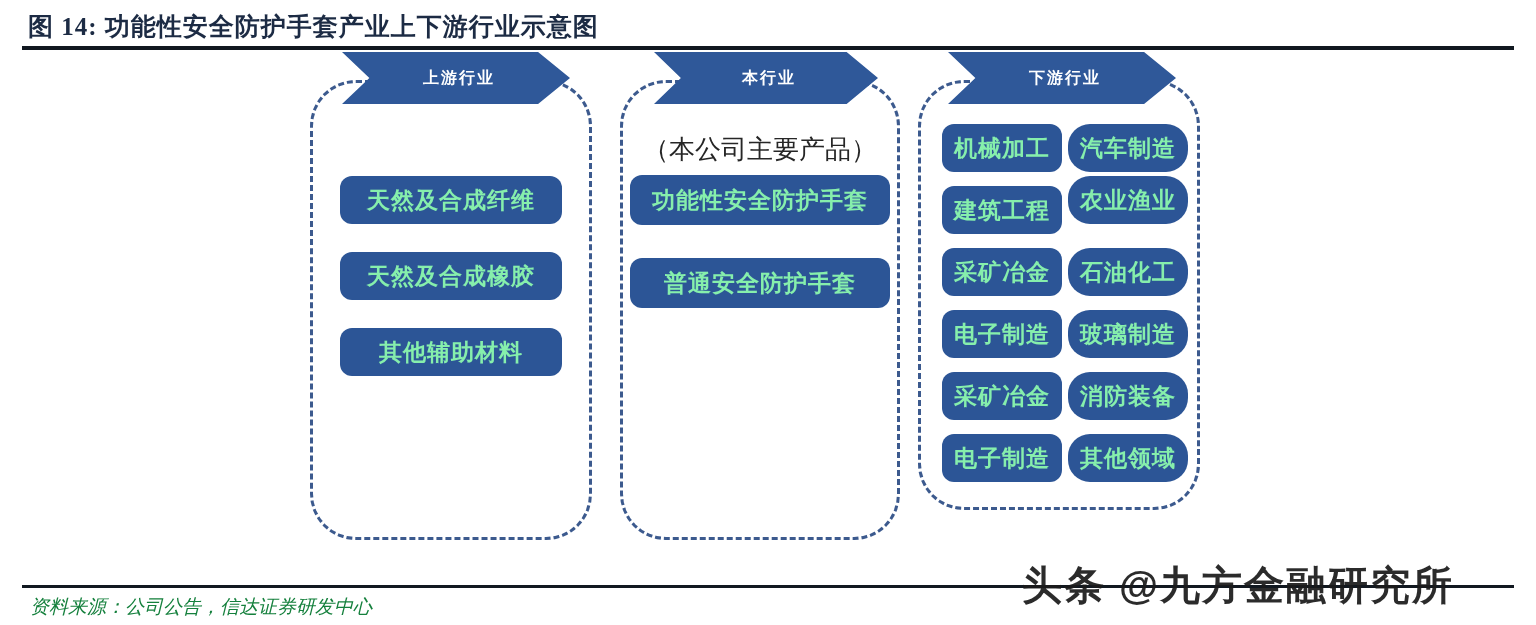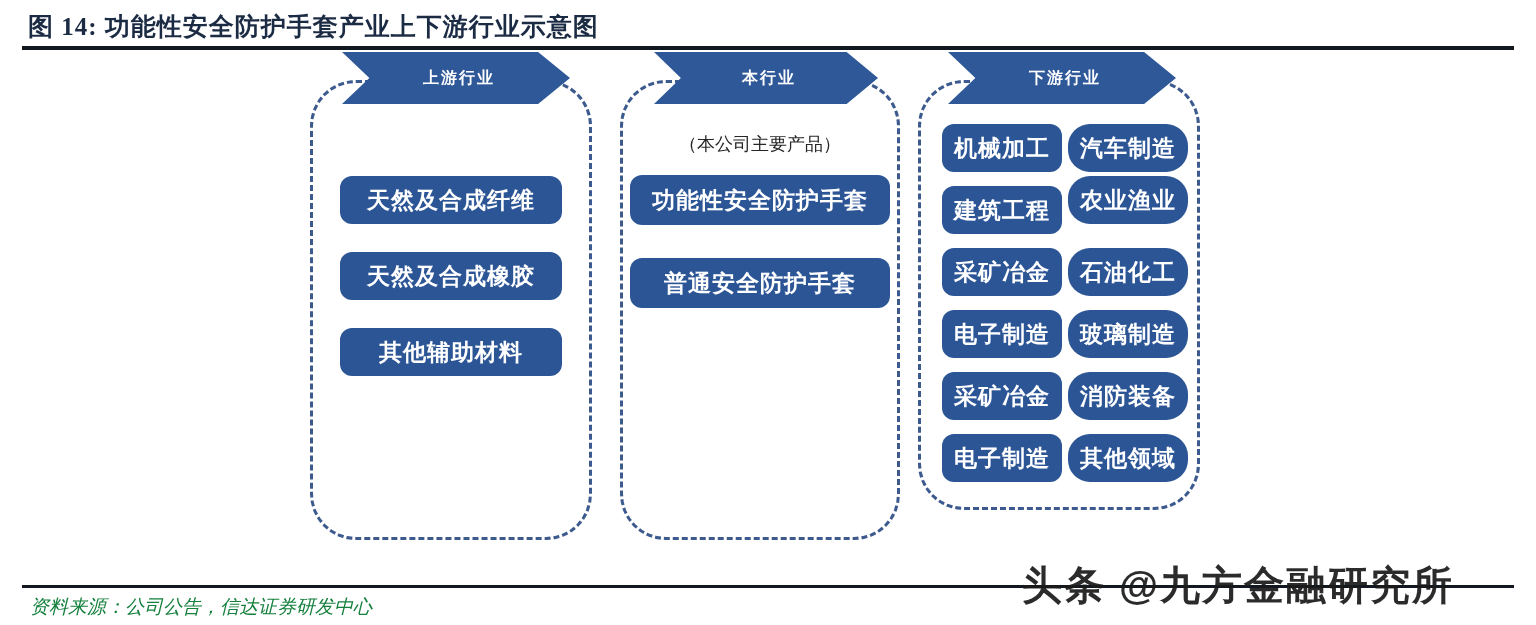--- a/index.html
+++ b/index.html
@@ -128,31 +128,31 @@
     position: absolute;
     background: #2c5596;
     border-radius: 12px;
     display: flex;
     align-items: center;
     justify-content: center;
     box-sizing: border-box;
     z-index: 4;
   }
   .pill-label {
-    color: #ffffff;
+    color: #86efac;
     font-size: 23px;
     font-weight: bold;
     letter-spacing: 1px;
     white-space: nowrap;
   }
 
   .note {
     position: absolute;
     color: #262626;
-    font-size: 18px;
+    font-size: 26px;
     font-weight: normal;
     letter-spacing: 0px;
     white-space: nowrap;
     text-align: center;
   }
 
   
   #col-upstream { left: 310px; width: 282px; }
   #upstream-box { width: 282px; height: 460px; }
   #upstream-banner { left: 32px; width: 228px; }

